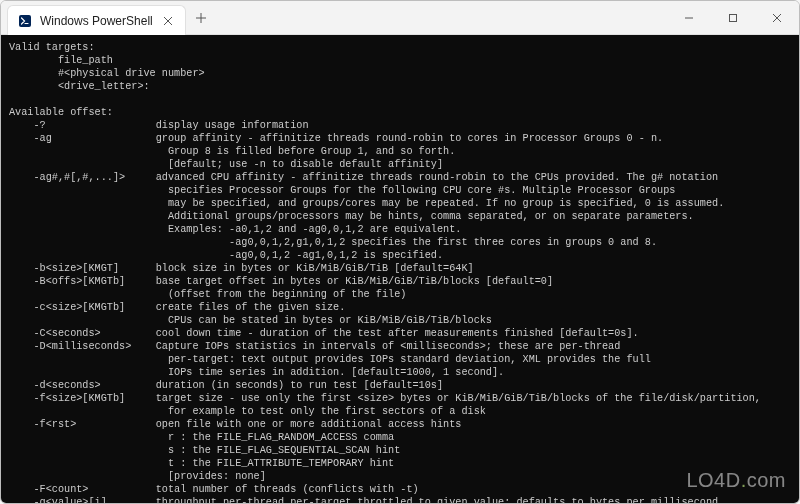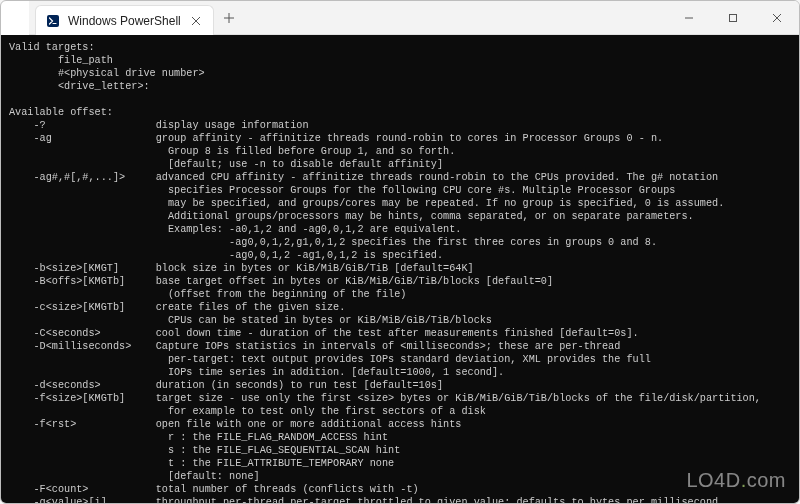--- a/index.html
+++ b/index.html
@@ -20,21 +20,20 @@
   overflow: hidden;
   display: flex;
   flex-direction: column;
 }
 .titlebar {
   height: 34px;
   background: #f3f3f3;
   display: flex;
   align-items: stretch;
   border-bottom: 1px solid #e0e0e0;
-  margin-left: 28px;
 }
 .tab {
   display: flex;
   align-items: center;
   background: #fff;
   border-radius: 6px 6px 0 0;
   padding: 0 10px;
   margin: 4px 0 0 6px;
   height: 30px;
   gap: 8px;
@@ -152,22 +151,22 @@
 <span>    -c&lt;size&gt;[KMGTb]     create files of the given size.</span>
 <span>                          CPUs can be stated in bytes or KiB/MiB/GiB/TiB/blocks</span>
 <span>    -C&lt;seconds&gt;         cool down time - duration of the test after measurements finished [default=0s].</span>
 <span>    -D&lt;milliseconds&gt;    Capture IOPs statistics in intervals of &lt;milliseconds&gt;; these are per-thread</span>
 <span>                          per-target: text output provides IOPs standard deviation, XML provides the full</span>
 <span>                          IOPs time series in addition. [default=1000, 1 second].</span>
 <span>    -d&lt;seconds&gt;         duration (in seconds) to run test [default=10s]</span>
 <span>    -f&lt;size&gt;[KMGTb]     target size - use only the first &lt;size&gt; bytes or KiB/MiB/GiB/TiB/blocks of the file/disk/partition,</span>
 <span>                          for example to test only the first sectors of a disk</span>
 <span>    -f&lt;rst&gt;             open file with one or more additional access hints</span>
-<span>                          r : the FILE_FLAG_RANDOM_ACCESS hint</span>
+<span>                          r : the FILE_FLAG_RANDOM_ACCESS comma</span>
 <span>                          s : the FILE_FLAG_SEQUENTIAL_SCAN hint</span>
-<span>                          t : the FILE_ATTRIBUTE_TEMPORARY none</span>
-<span>                          [default: none]</span>
+<span>                          t : the FILE_ATTRIBUTE_TEMPORARY hint</span>
+<span>                          [provides: none]</span>
 <span>    -F&lt;count&gt;           total number of threads (conflicts with -t)</span>
 <span>    -g&lt;value&gt;[i]        throughput per-thread per-target throttled to given value; defaults to bytes per millisecond</span></div>
 
 </div>
 
 <div class="watermark"><span>LO4D</span><span class="dot">.</span><span>com</span></div>
 
 </body></html>

